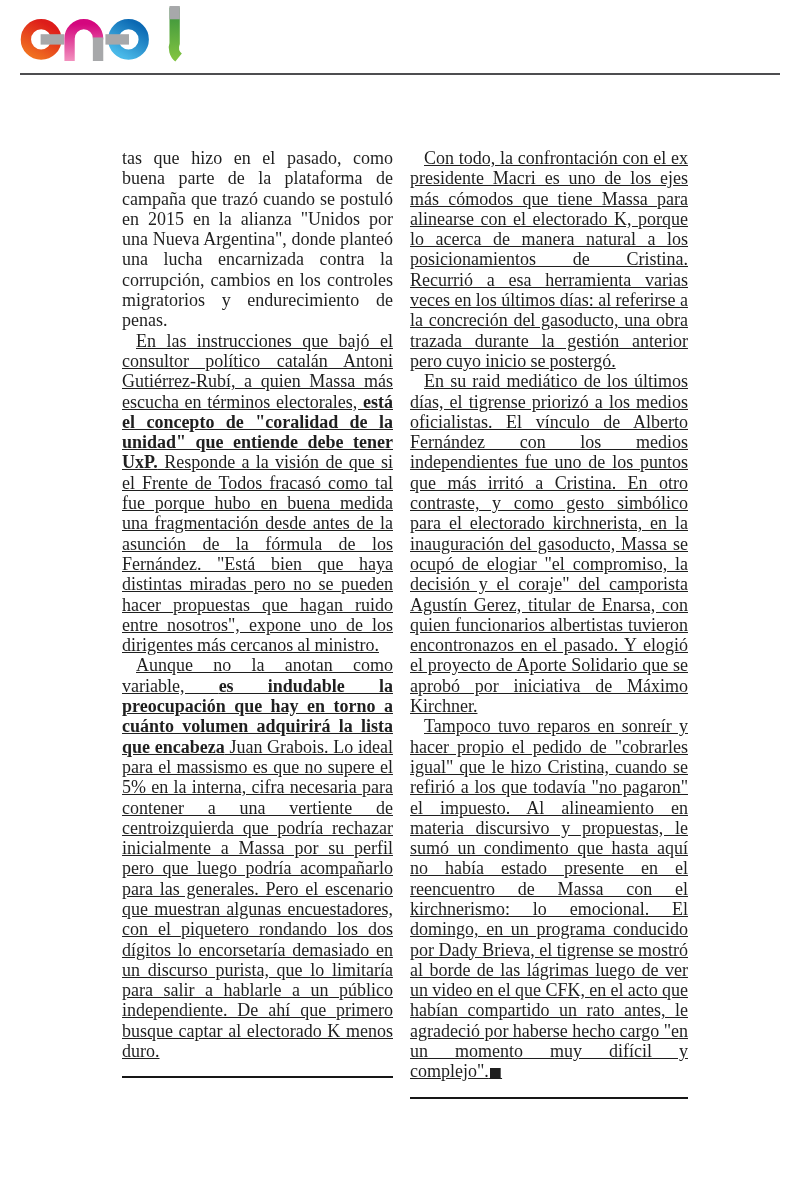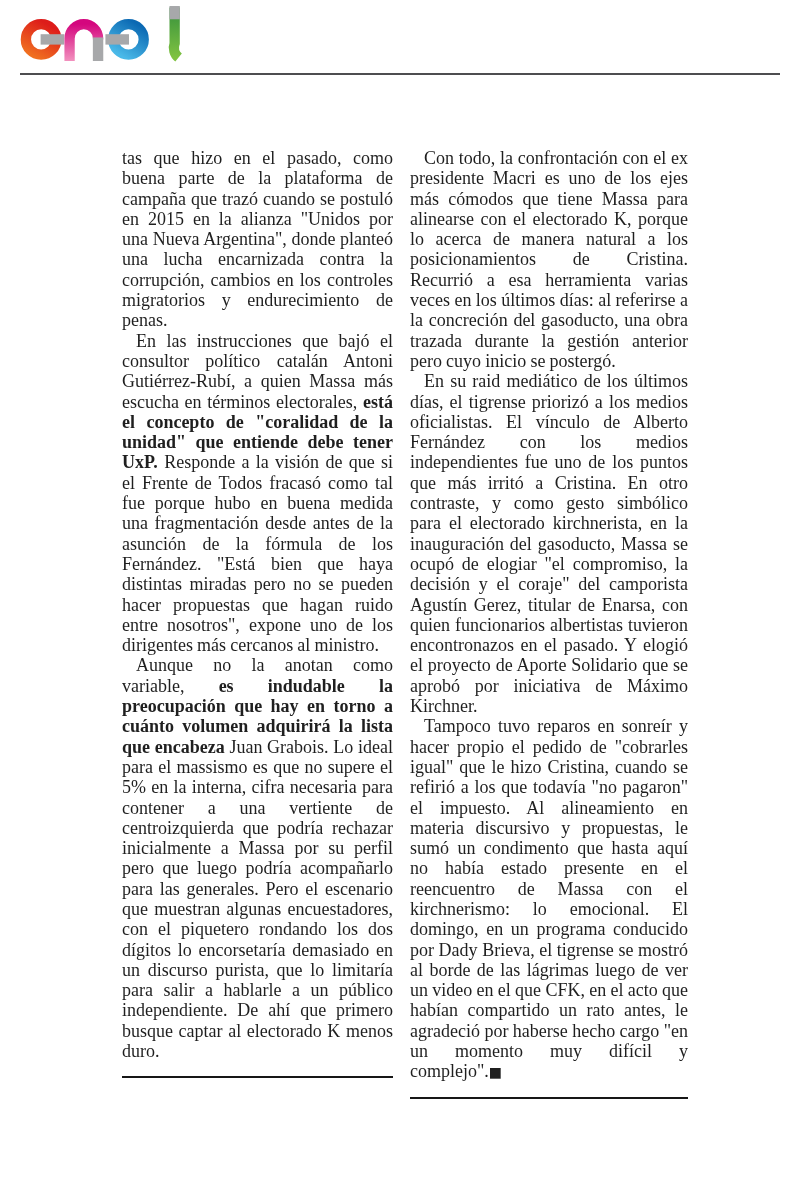--- a/index.html
+++ b/index.html
@@ -5,21 +5,21 @@
   html,body{margin:0;padding:0;background:#ffffff;}
   .page{position:relative;width:800px;height:1200px;background:#ffffff;overflow:hidden;
         font-family:"Liberation Serif", serif;}
   .logo-wrap{position:absolute;left:20px;top:6px;width:163px;height:57px;}
   .header-rule{position:absolute;left:20px;top:73px;width:760px;height:2px;background:#4e4e50;}
   .article{position:absolute;left:122px;top:148px;width:566px;display:flex;gap:17px;color:#1f1f1f;}
   .col{width:271px;}
   .col.right{width:278px;}
   .para{margin:0;font-size:18px;line-height:20.3px;text-align:justify;
         hyphens:auto;-webkit-hyphens:auto;word-spacing:-0.02em;}
-  .para.indent{text-indent:14px;}
+  .para.indent{text-indent:14px;text-decoration:underline;}
   .para strong{font-weight:bold;}
   .end-rule{height:2px;background:#161616;margin-top:15px;width:100%;}
   .end-mark{font-family:"DejaVu Sans", sans-serif;font-size:14px;line-height:1;}
 </style>
 </head>
 <body>
 
 <div class="page">
 
   <div class="logo-wrap">

